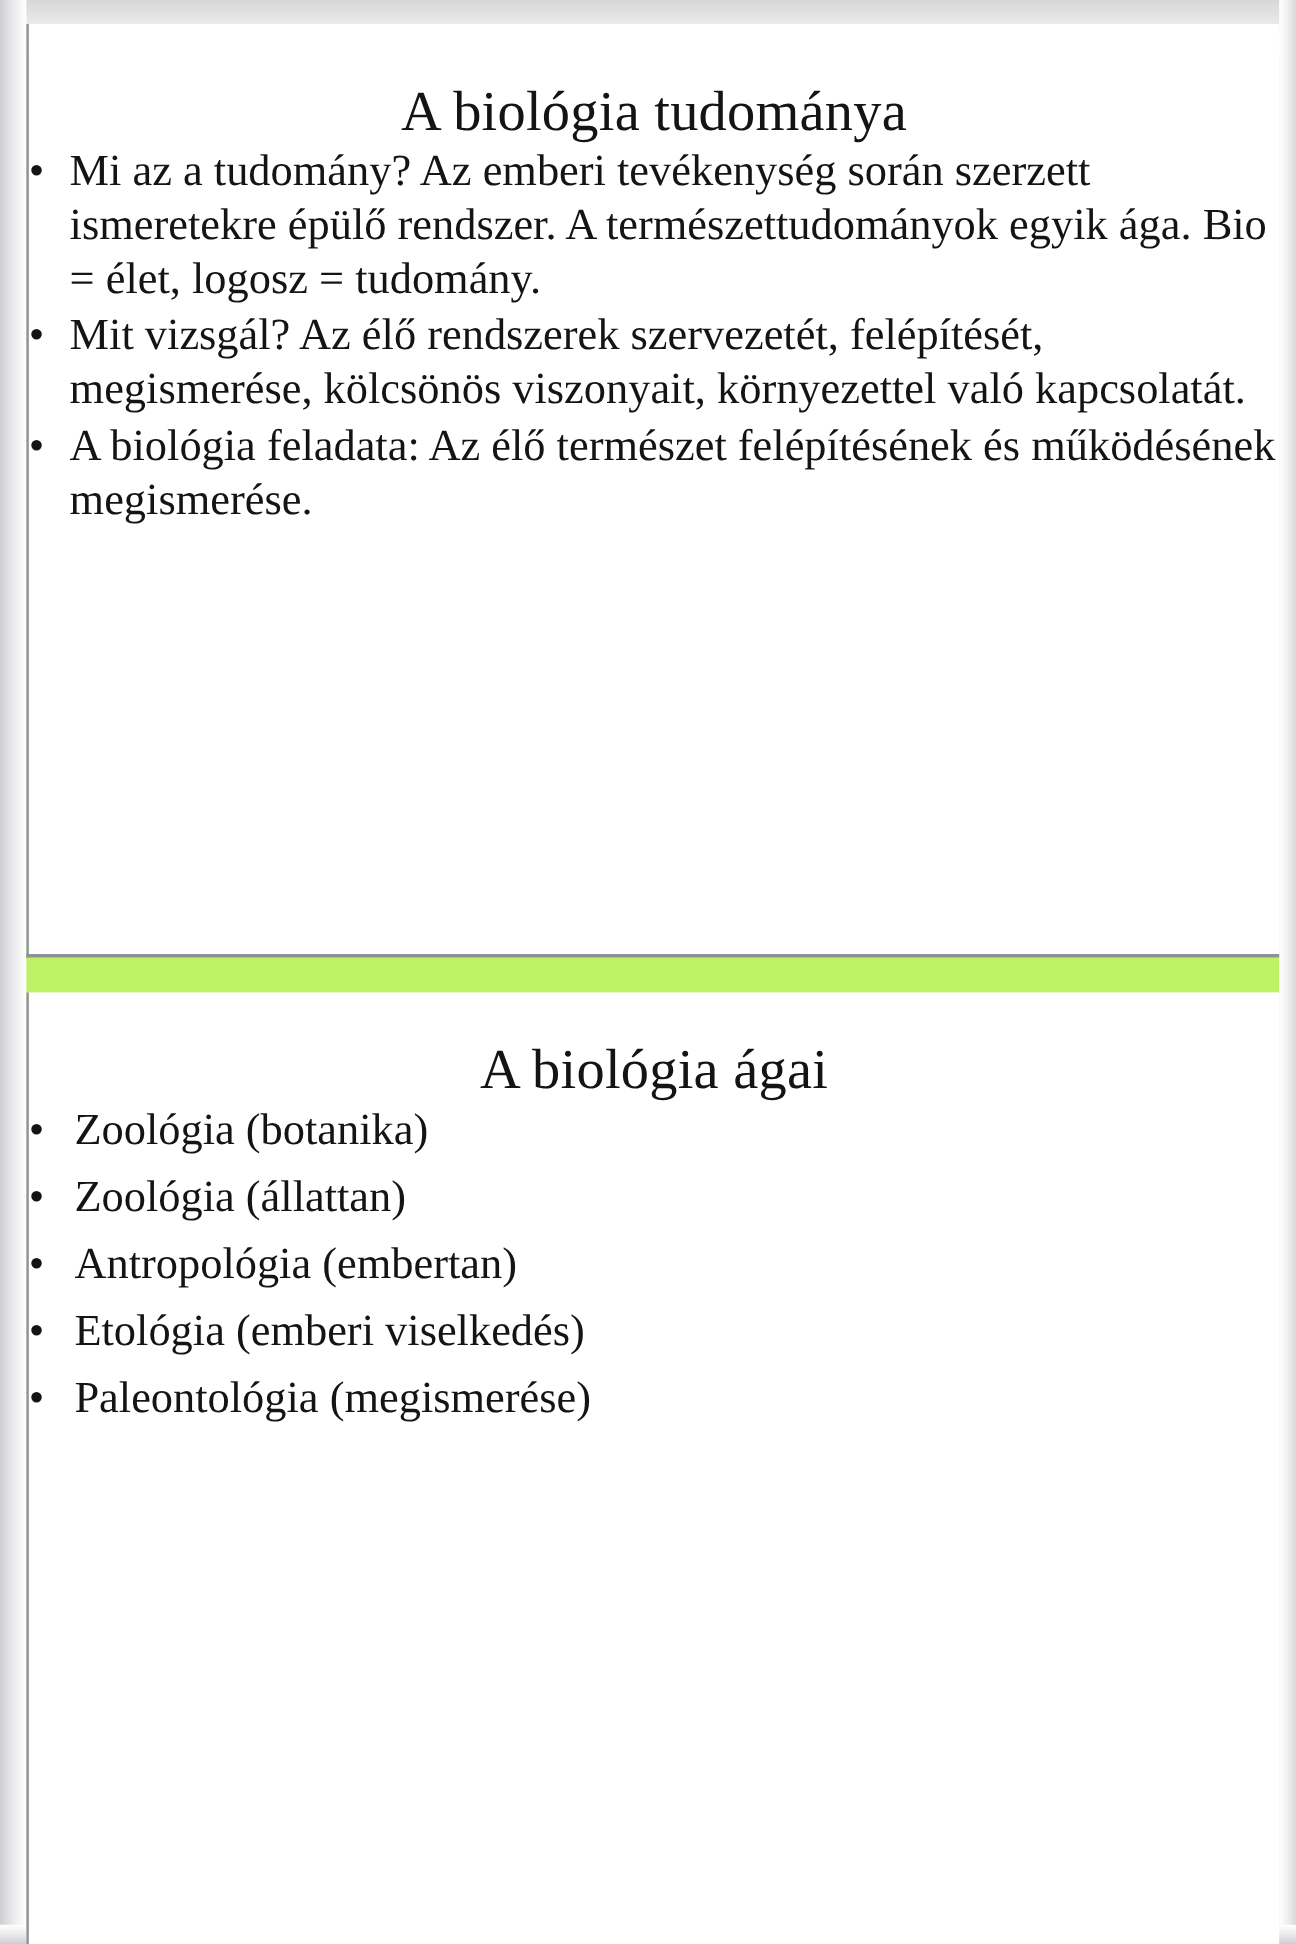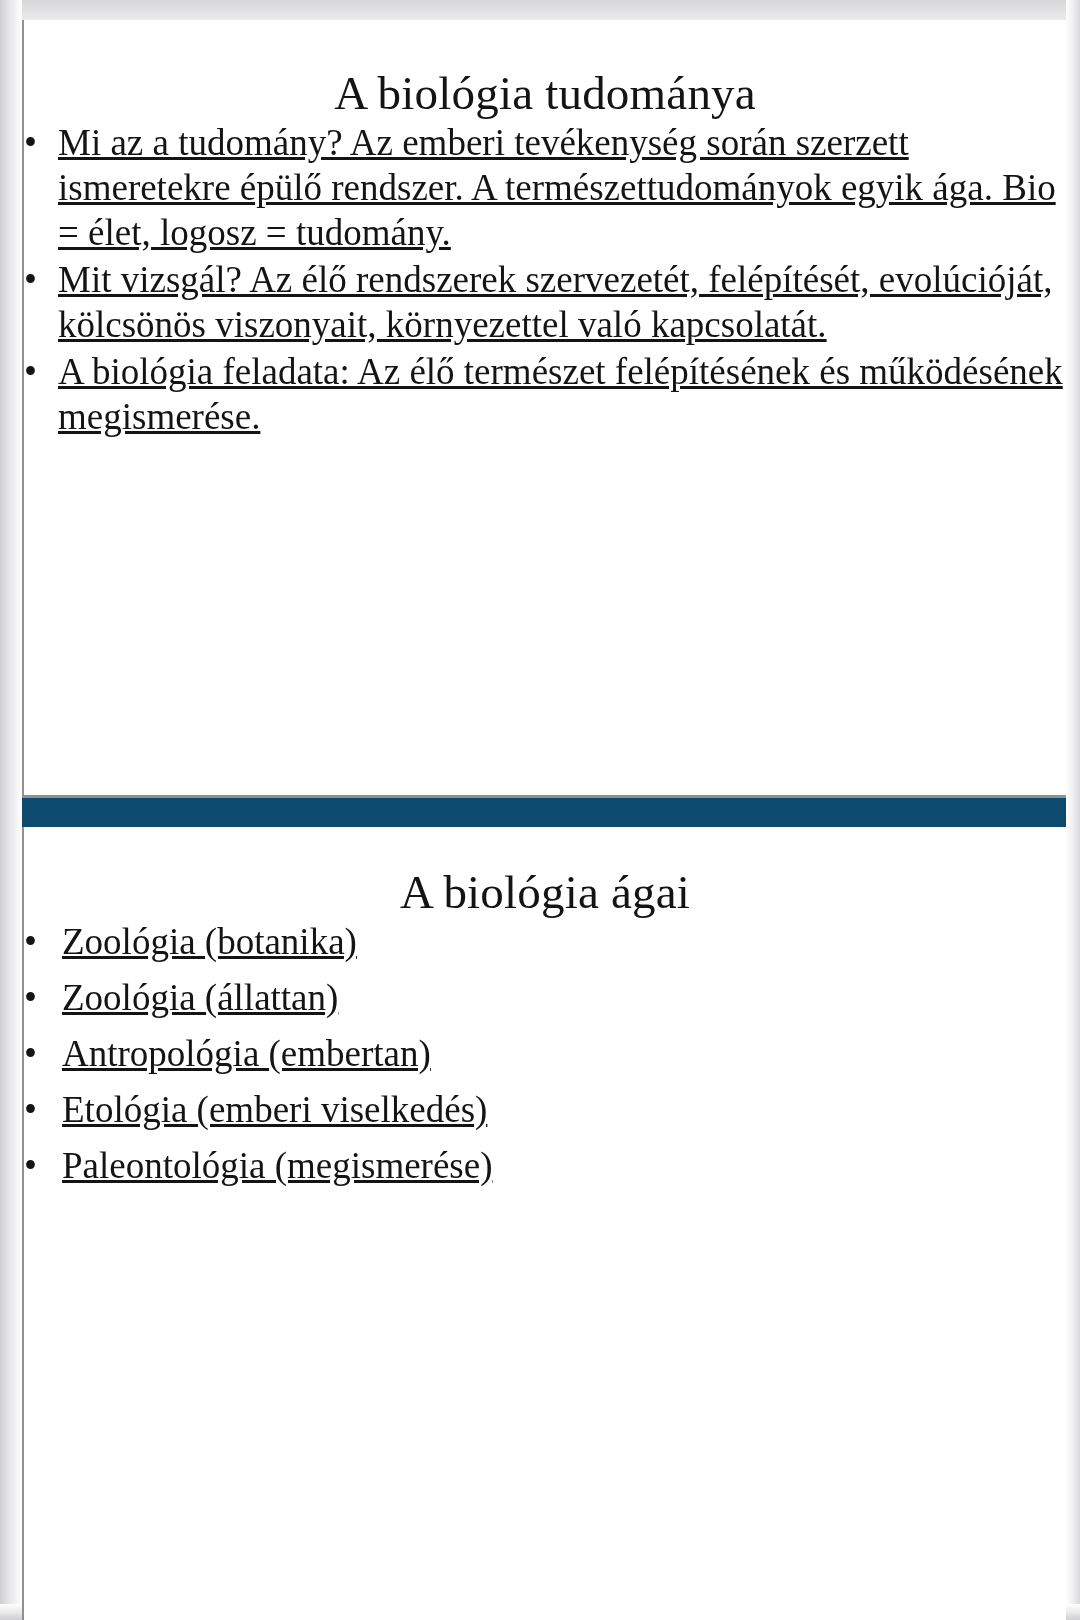--- a/index.html
+++ b/index.html
@@ -12,21 +12,21 @@
     background: #ffffff;
     font-family: "Liberation Serif", serif;
     color: #111111;
     overflow: hidden;
   }
 
   .page {
     position: relative;
     width: 1080px;
     height: 1620px;
-    background: #0c4a6e;
+    background: #bef264;
   }
 
   
   .top-shade {
     position: absolute;
     left: 0;
     top: 0;
     width: 1080px;
     height: 46px;
     background: linear-gradient(to bottom, #d7d7d9 0%, #e9e9ea 40%, #f7f7f7 75%, #ffffff 100%);
@@ -107,21 +107,20 @@
   }
   ul.bullets li .dot {
     position: absolute;
     left: 0;
     top: 0;
     font-size: 37px;
     line-height: 1.22;
   }
   ul.bullets li .txt {
     display: block;
-    text-decoration: underline;
   }
 
   
   .body-1 {
     margin: 34px 66px 0 74px;
   }
   .body-1 li {
     padding-left: 34px;
     margin-bottom: 2px;
   }
@@ -148,21 +147,21 @@
   <section class="slide slide-1">
     <h1 class="slide-title">A biológia tudománya</h1>
 
     <ul class="bullets body-1">
       <li>
         <span class="dot">•</span>
         <span class="txt">Mi az a tudomány? Az emberi tevékenység során szerzett ismeretekre épülő rendszer. A természettudományok egyik ága. Bio = élet, logosz = tudomány.</span>
       </li>
       <li>
         <span class="dot">•</span>
-        <span class="txt">Mit vizsgál? Az élő rendszerek szervezetét, felépítését, evolúcióját, kölcsönös viszonyait, környezettel való kapcsolatát.</span>
+        <span class="txt">Mit vizsgál? Az élő rendszerek szervezetét, felépítését, megismerése, kölcsönös viszonyait, környezettel való kapcsolatát.</span>
       </li>
       <li>
         <span class="dot">•</span>
         <span class="txt">A biológia feladata: Az élő természet felépítésének és működésének megismerése.</span>
       </li>
     </ul>
   </section>
 
   <section class="slide slide-2">
     <h1 class="slide-title">A biológia ágai</h1>

